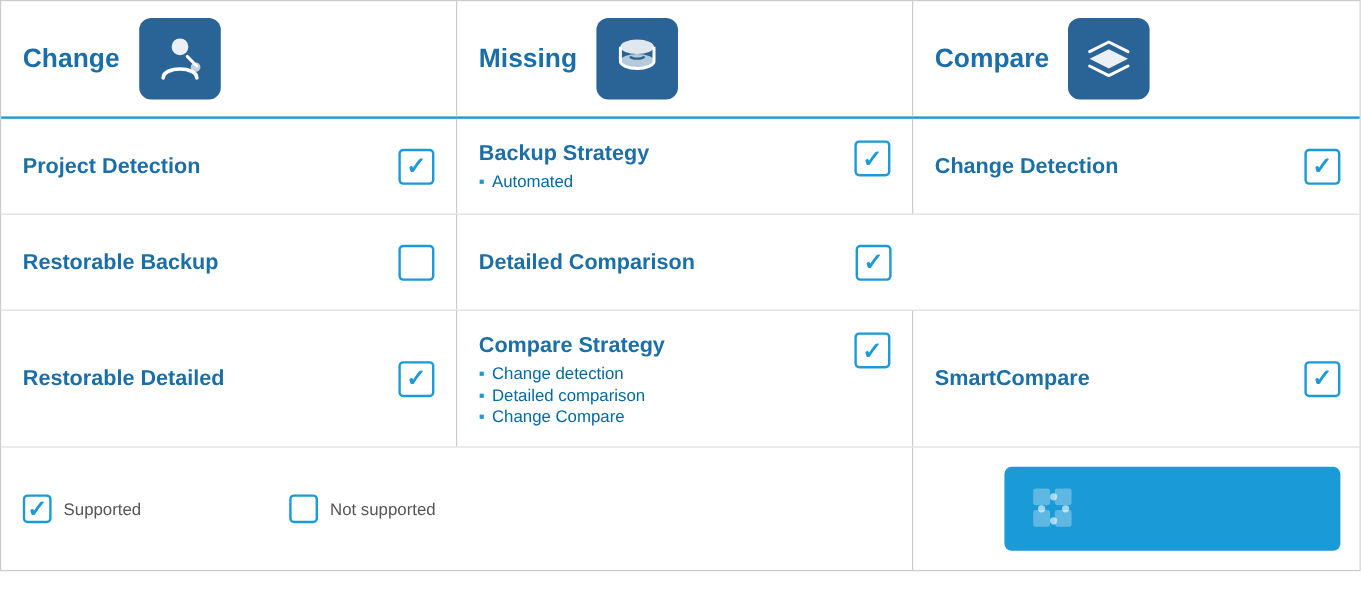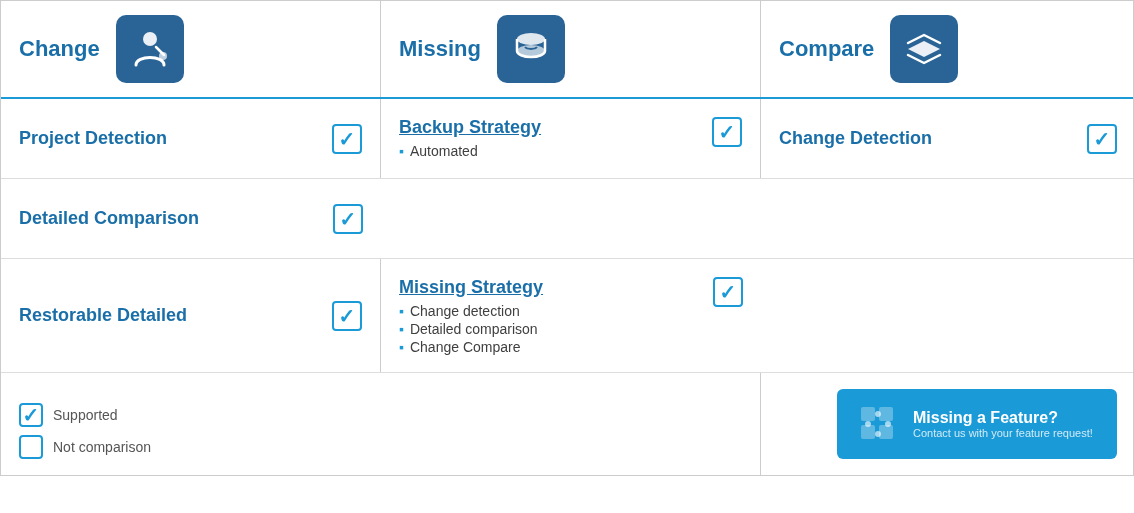--- a/index.html
+++ b/index.html
@@ -75,32 +75,31 @@
     }
 
     .feature-block {
       display: flex;
       flex-direction: column;
       flex: 1;
     }
 
     .feature-block .feature-label {
       margin-bottom: 4px;
-      text-decoration: underline;
     }
 
     .bullet-list {
       list-style: none;
       padding: 0;
       margin: 0;
     }
 
     .bullet-list li {
       font-size: 14px;
-      color: #404040;
+      color: #0369a1;
       padding: 1px 0;
       display: flex;
       align-items: center;
       gap: 6px;
     }
 
     .bullet-list li::before {
       content: '▪';
       color: #1a9ad6;
       font-size: 14px;
@@ -133,23 +132,22 @@
     .legend-and-cta {
       display: grid;
       grid-template-columns: 380px 380px 374px;
       padding: 0;
       min-height: 90px;
     }
 
     .legend-cell {
       padding: 16px 18px;
       display: flex;
-      flex-direction: column;
       gap: 8px;
-      justify-content: flex-end;
+      justify-content: space-between;
     }
 
     .legend-item {
       display: flex;
       align-items: center;
       gap: 10px;
       font-size: 14px;
       color: #555;
     }
 
@@ -272,72 +270,76 @@
       <div class="check-box checked"></div>
     </div>
     <div class="content-cell">
       <span class="feature-label">Change Detection</span>
       <div class="check-box checked"></div>
     </div>
   </div>
 
   <div class="content-row">
     <div class="content-cell">
+      <span class="feature-label">Restorable Backup</span>
+      <div class="check-box unchecked"></div>
+    </div>
+    <div class="content-cell">
       <span class="feature-label">Detailed Comparison</span>
       <div class="check-box checked"></div>
     </div>
   </div>
 
   <div class="content-row">
     <div class="content-cell">
       <span class="feature-label">Restorable Detailed</span>
       <div class="check-box checked"></div>
     </div>
     <div class="content-cell compare-strategy-cell">
       <div class="feature-block">
-        <span class="feature-label">Missing Strategy</span>
+        <span class="feature-label">Compare Strategy</span>
         <ul class="bullet-list">
           <li>Change detection</li>
           <li>Detailed comparison</li>
           <li>Change Compare</li>
         </ul>
       </div>
       <div class="check-box checked"></div>
     </div>
+    <div class="content-cell">
+      <span class="feature-label">SmartCompare</span>
+      <div class="check-box checked"></div>
+    </div>
   </div>
 
   <div class="legend-and-cta">
     <div class="legend-cell">
       <div class="legend-item">
         <div class="check-box checked" style="width:24px;height:24px;"></div>
         <span>Supported</span>
       </div>
       <div class="legend-item">
         <div class="check-box unchecked" style="width:24px;height:24px;"></div>
-        <span>Not comparison</span>
+        <span>Not supported</span>
       </div>
     </div>
     <div style="border-right:1px solid #ccc;"></div>
     <div class="cta-cell">
       <div class="cta-banner">
         <div class="cta-icon">
           <svg width="42" height="42" viewBox="0 0 42 42" fill="none">
 
             <rect x="4" y="4" width="14" height="14" rx="2" fill="white" opacity="0.3"></rect>
             <rect x="4" y="22" width="14" height="14" rx="2" fill="white" opacity="0.3"></rect>
             <rect x="22" y="4" width="14" height="14" rx="2" fill="white" opacity="0.3"></rect>
             <rect x="22" y="22" width="14" height="14" rx="2" fill="white" opacity="0.3"></rect>
 
             <circle cx="21" cy="11" r="3" fill="white" opacity="0.6"></circle>
             <circle cx="11" cy="21" r="3" fill="white" opacity="0.6"></circle>
             <circle cx="21" cy="31" r="3" fill="white" opacity="0.6"></circle>
             <circle cx="31" cy="21" r="3" fill="white" opacity="0.6"></circle>
           </svg>
         </div>
-        <div class="cta-text-block">
-          <span class="cta-main-text">Missing a Feature?</span>
-          <span class="cta-sub-text">Contact us with your feature request!</span>
-        </div>
       </div>
     </div>
   </div>
 
 </div>
 
 </body></html>

